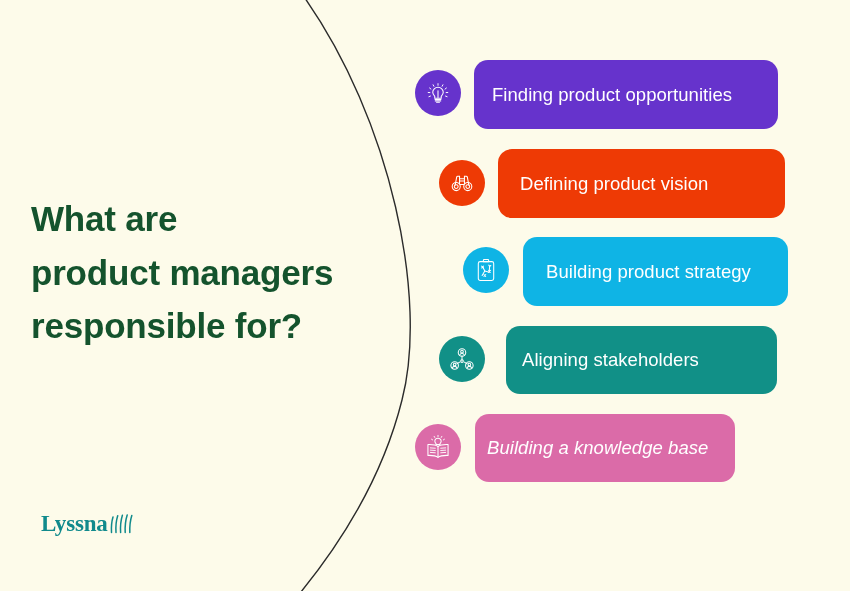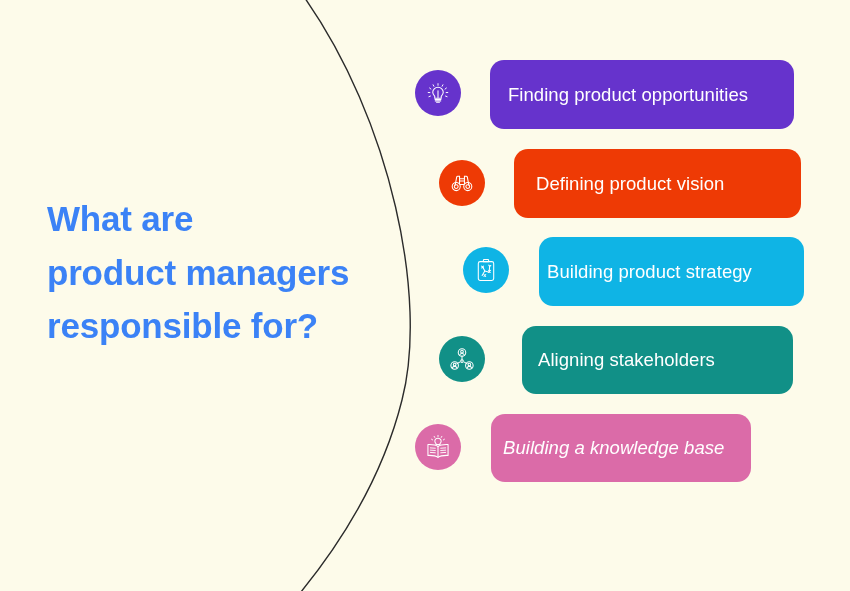--- a/index.html
+++ b/index.html
@@ -72,21 +72,21 @@
     border-radius: 50%;
     flex: 0 0 auto;
     display: flex;
     align-items: center;
     justify-content: center;
   }
   .icon-badge svg {
     display: block;
   }
   .card {
-    margin-left: 16px;
+    margin-left: 0;
     height: auto;
     border-radius: 14px;
     display: flex;
     align-items: center;
     box-sizing: border-box;
   }
   .card-label {
     color: #FFFFFF;
     font-size: 18.5px;
     font-weight: 500;
@@ -96,24 +96,36 @@
 </style>
 </head>
 <body>
 
 <div id="slide" style="background: rgb(253, 251, 234); width: 850px; height: 591px;">
 
   <svg id="arc-layer" viewBox="0 0 850 591" preserveAspectRatio="none" aria-hidden="true">
     <path id="arc-path" d="M 302 -6 C 392 120, 428 300, 402 400 C 382 480, 340 545, 296 598" fill="none" stroke="#2B2B2B" stroke-width="1.4"></path>
   </svg>
 
-  <div id="headline" style="color: #3b82f6; margin-left: 16px;">What are
+  <div id="headline" style="color: #14532d;">What are
 product managers
 responsible for?</div>
 
+  <div id="brand-logo">
+    <span id="brand-wordmark" style="color: rgb(16, 138, 140);">Lyssna</span>
+    <svg id="brand-mark" width="24" height="20" viewBox="0 0 24 20" aria-hidden="true">
+      <g fill="none" stroke="#108A8C" stroke-width="1.5" stroke-linecap="round">
+        <path d="M2.5 18.5 C2.2 13, 2.6 7.5, 4 3"></path>
+        <path d="M7 18.5 C6.6 12.5, 7.2 6.5, 8.7 1.8"></path>
+        <path d="M11.6 18.5 C11.2 12, 11.9 6, 13.4 1.2"></path>
+        <path d="M16.2 18.5 C15.9 11.8, 16.7 5.6, 18.2 1"></path>
+        <path d="M20.8 18.5 C20.6 12, 21.4 5.8, 22.8 1.4"></path>
+      </g>
+    </svg>
+  </div>
 
   <div class="row" style="left:415px; top:70px;">
     <div class="icon-badge" style="background:#6633CC;">
       <svg width="28" height="28" viewBox="0 0 32 32" aria-hidden="true">
         <g fill="none" stroke="#FFFFFF" stroke-width="1.2" stroke-linecap="round">
           <path d="M16 9.5 C12.6 9.5 10 12.1 10 15.2 C10 17.3 11.2 18.7 12.3 19.9 L12.3 22 L19.7 22 L19.7 19.9 C20.8 18.7 22 17.3 22 15.2 C22 12.1 19.4 9.5 16 9.5 Z"></path>
           <path d="M12.6 23.4 L19.4 23.4 M12.9 25 L19.1 25"></path>
           <path d="M14.4 26.5 L17.6 26.5"></path>
           <path d="M16 13.4 L16 21"></path>
           <g stroke-width="1.1">
@@ -167,21 +179,21 @@
           <path d="M19.6 18.6 L20.2 11.8"></path>
           <g stroke-width="1.15">
             <path d="M11 11.6 L13.1 13.8 M13.1 11.6 L11 13.8"></path>
             <path d="M19 16.4 L21.1 18.6 M21.1 16.4 L19 18.6"></path>
             <path d="M13.6 21.2 L15.7 23.4 M15.7 21.2 L13.6 23.4"></path>
           </g>
           <path d="M20.2 11.8 L19.2 10.4 M20.2 11.8 L21.5 10.9"></path>
         </g>
       </svg>
     </div>
-    <div class="card" style="background:#0FB4E5; position:absolute; left:60px; top:-10px; width:265px; height:69px; padding-left:8px;">
+    <div class="card" style="background:#0FB4E5; position:absolute; left:60px; top:-10px; width:265px; height:69px; padding-left:23px;">
       <span class="card-label">Building product strategy</span>
     </div>
   </div>
 
   <div class="row" style="left:439px; top:336px;">
     <div class="icon-badge" style="background:#119087;">
       <svg width="28" height="28" viewBox="0 0 32 32" aria-hidden="true">
         <g fill="none" stroke="#FFFFFF" stroke-width="1.2" stroke-linecap="round" stroke-linejoin="round">
           <path d="M16 12.7 L16 17.3"></path>
           <path d="M13.3 19.6 L10.2 21.4"></path>

